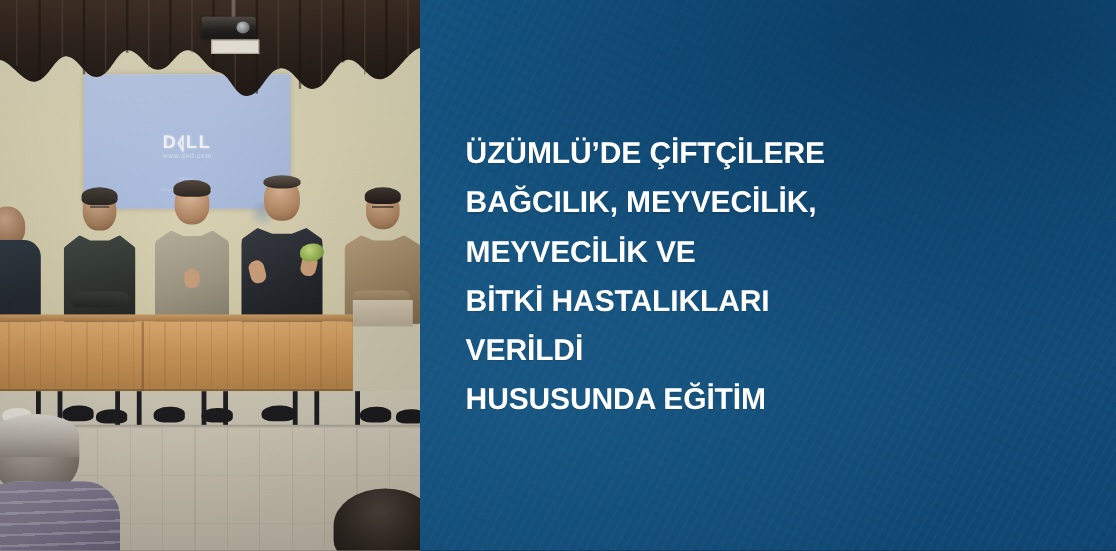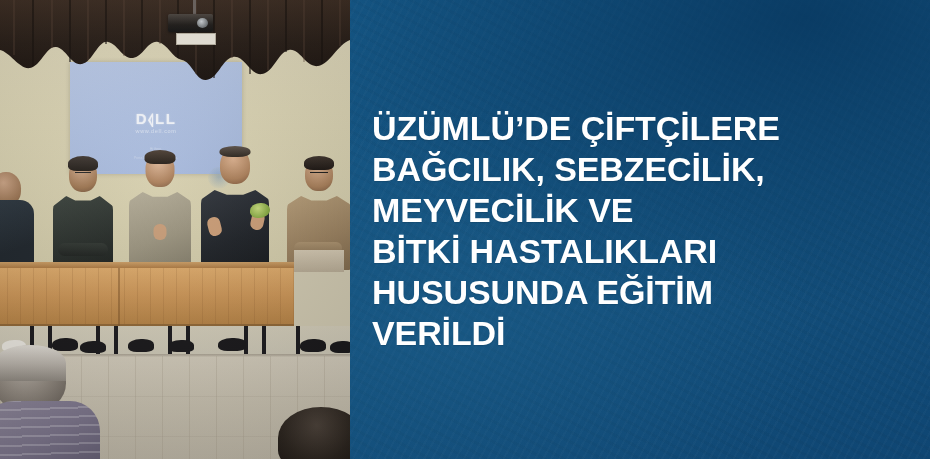--- a/index.html
+++ b/index.html
@@ -208,25 +208,26 @@
   #headline {
     position:absolute;
     left:22px; top:108px;
     right:8px;
   }
   #headline .hl {
     display:block;
     color:#ffffff;
     font-family:"Liberation Sans", sans-serif;
     font-weight:700;
-    font-size:34px;
+    font-size:25px;
     line-height:41px;
     letter-spacing:-0.1px;
     white-space:nowrap;
     text-shadow:0 1px 1px rgba(0,0,0,.12);
+    margin-left:16px;
   }
 </style>
 </head>
 <body>
 
 <div id="card">
 
   <div id="photo">
 
     <div class="ceiling"></div>
@@ -362,21 +363,21 @@
     </div>
     <div class="aud-right"></div>
 
     <div class="photo-grade"></div>
   </div>
 
   <div id="panel">
     <div class="panel-tex"></div>
     <div id="headline">
       <span class="hl">ÜZÜMLÜ’DE ÇİFTÇİLERE</span>
-      <span class="hl">BAĞCILIK, SEBZECİLİK,</span>
+      <span class="hl">BAĞCILIK, MEYVECİLİK,</span>
       <span class="hl">MEYVECİLİK VE</span>
       <span class="hl">BİTKİ HASTALIKLARI</span>
+      <span class="hl">VERİLDİ</span>
       <span class="hl">HUSUSUNDA EĞİTİM</span>
-      <span class="hl">VERİLDİ</span>
     </div>
   </div>
 
 </div>
 
 </body></html>

